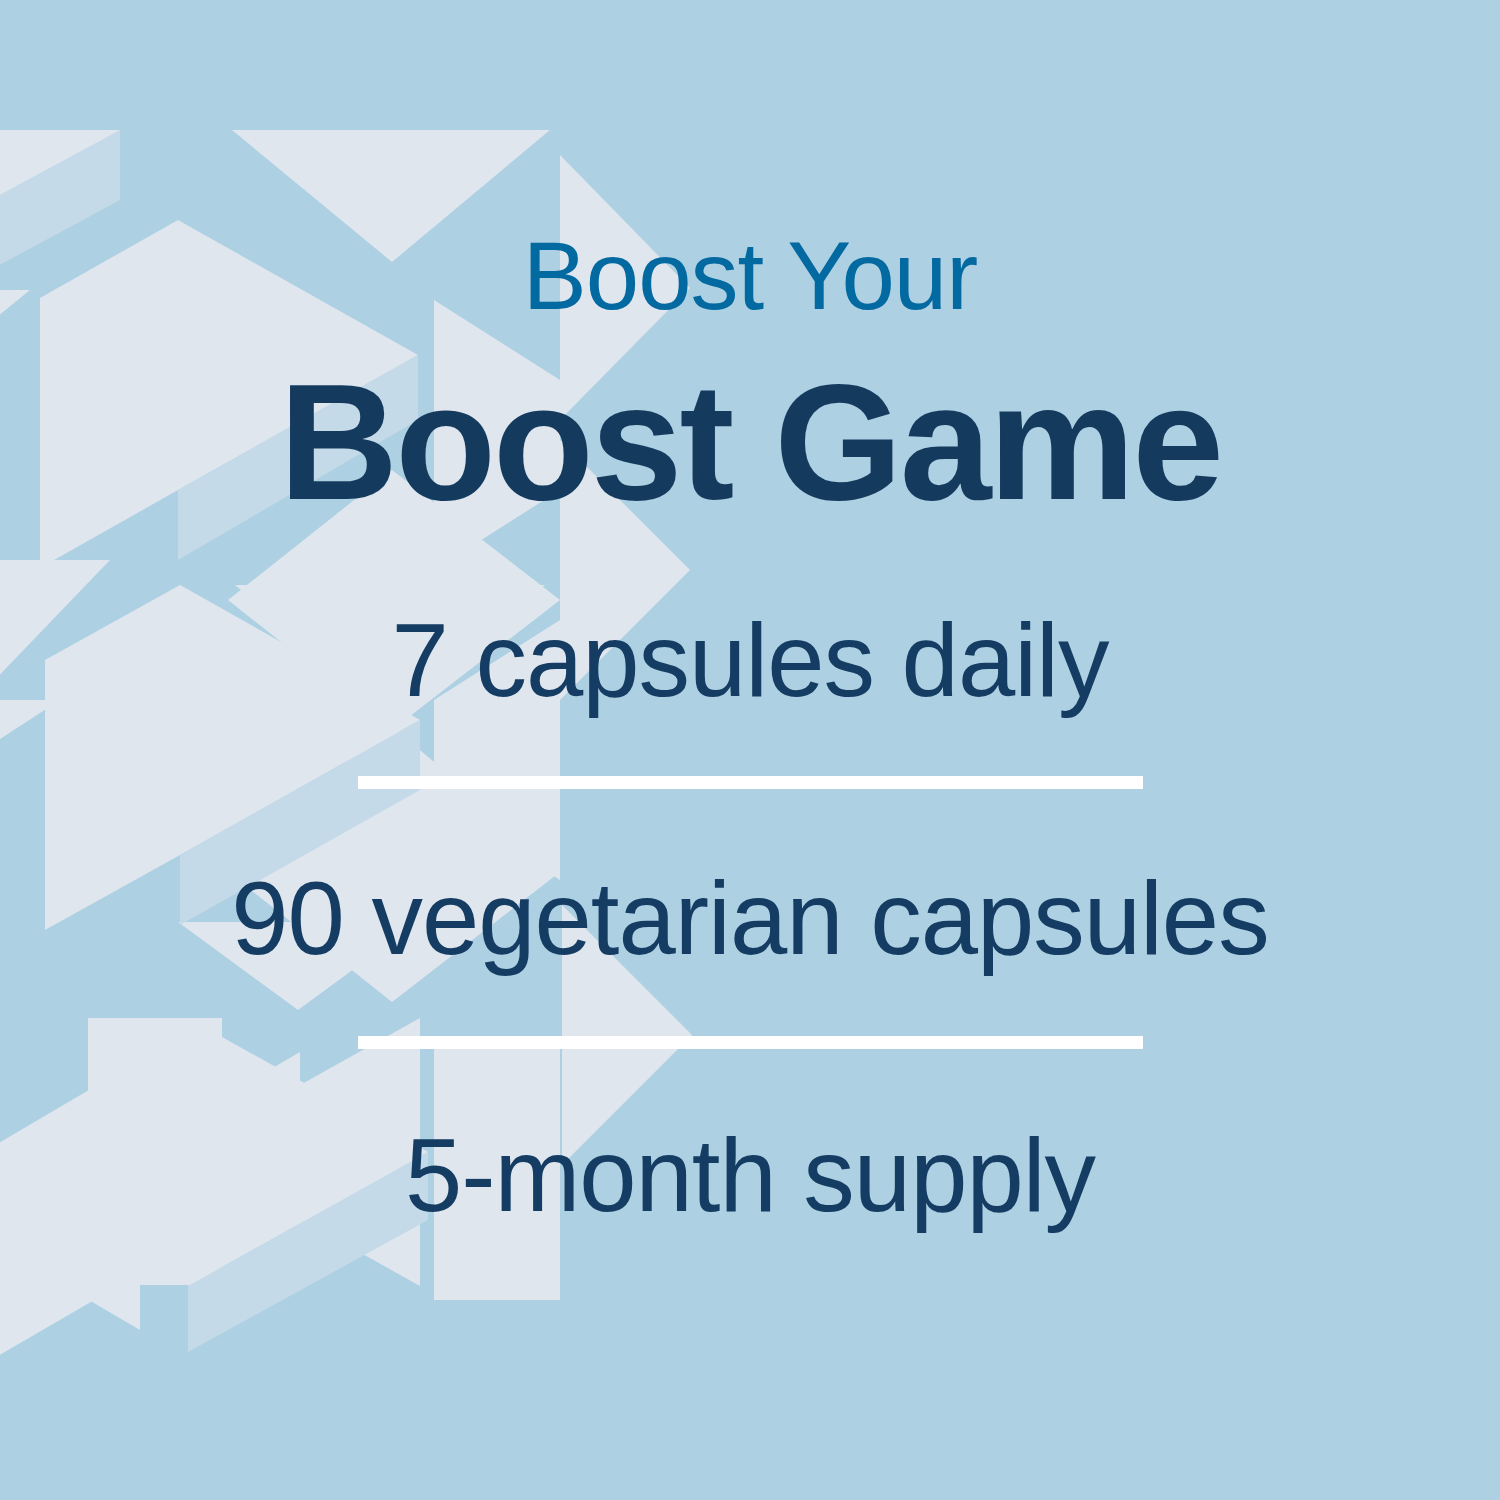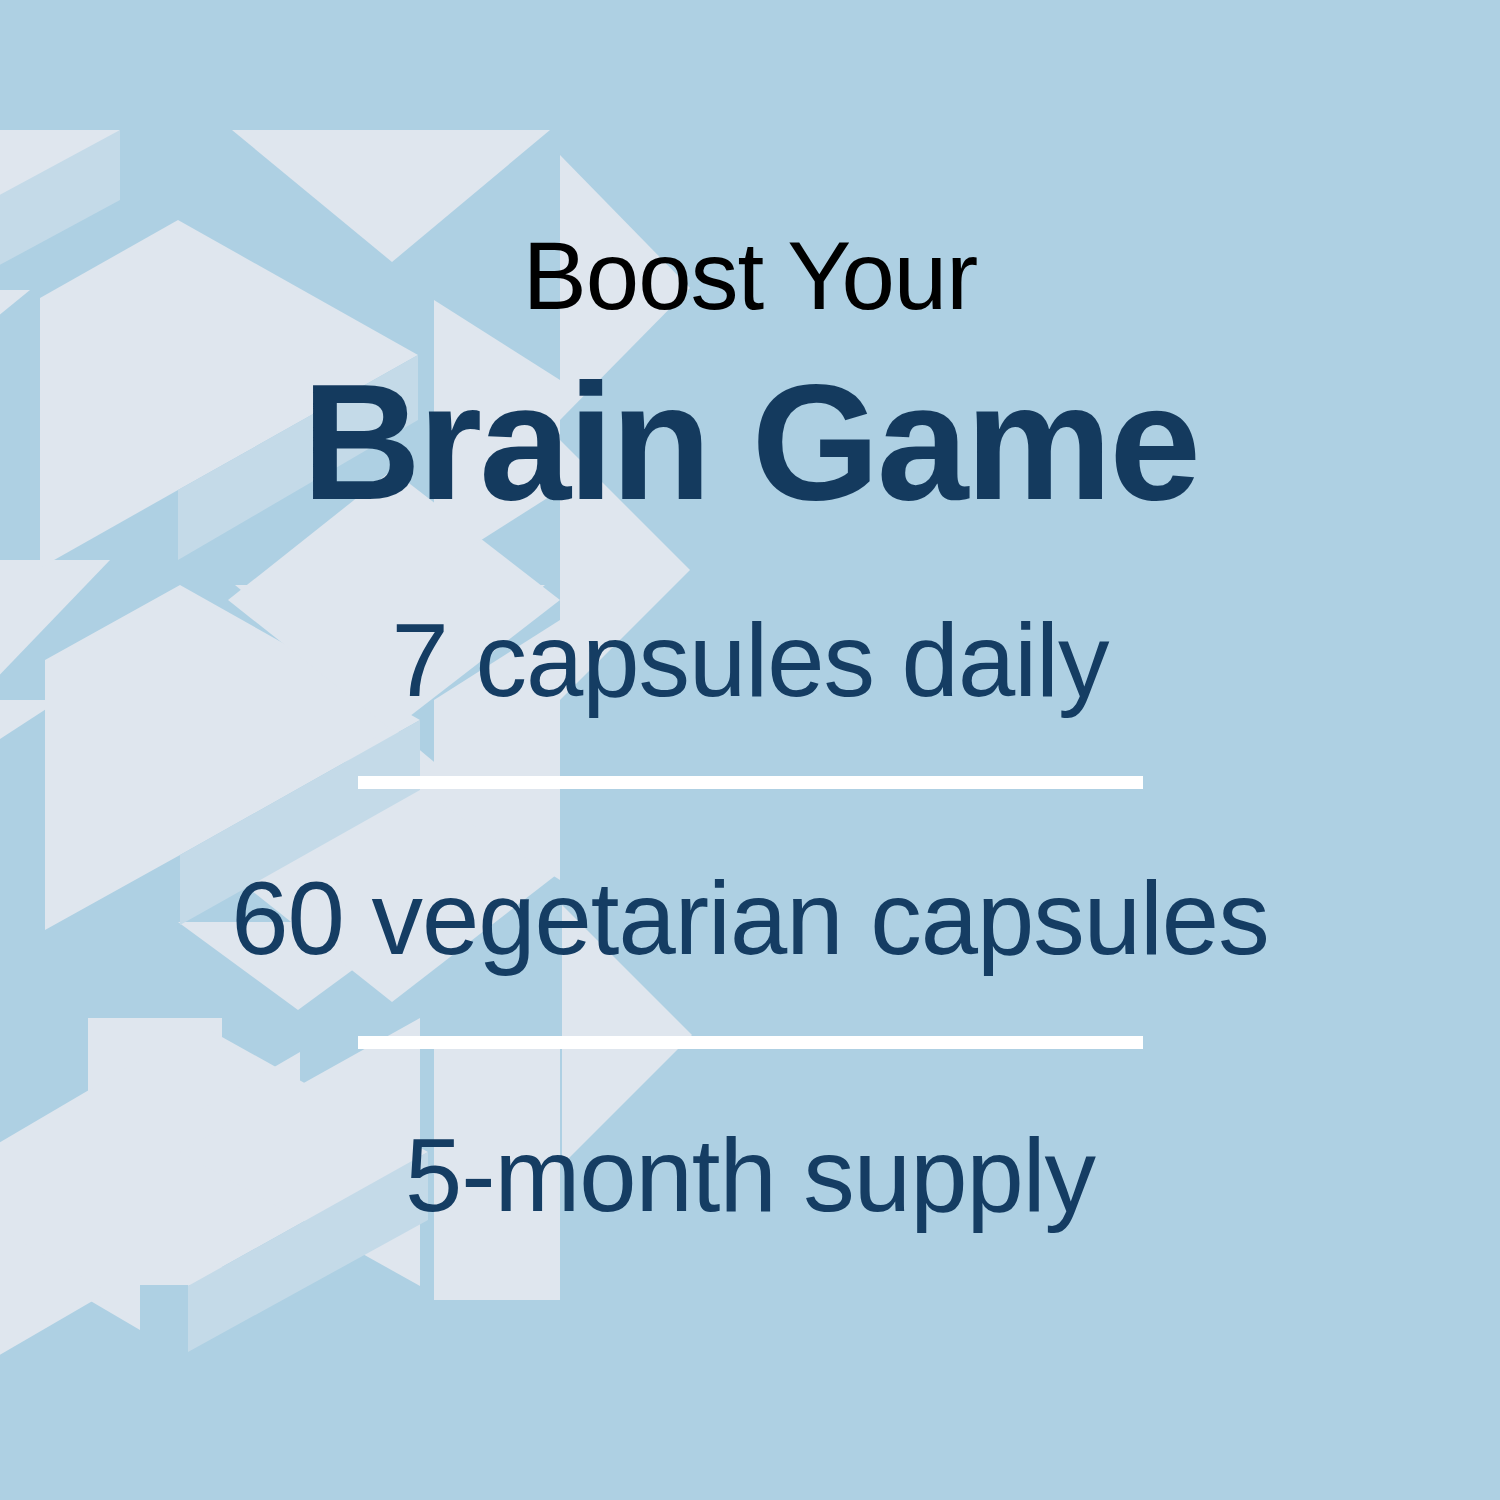--- a/index.html
+++ b/index.html
@@ -28,21 +28,21 @@
     left: 0;
     top: 0;
     width: 1500px;
     height: 1500px;
     display: flex;
     flex-direction: column;
     align-items: center;
   }
 
   .eyebrow {
-    color: #000000;
+    color: #0369a1;
     font-size: 96px;
     font-weight: 400;
     line-height: 1.0;
     letter-spacing: -1px;
     margin-top: 228px;
     white-space: nowrap;
     text-align: center;
   }
   .headline {
     color: #143a5e;
@@ -132,26 +132,26 @@
       <polygon points="180,855 420,720 420,790 180,925"></polygon>
       <polygon points="-130,265 120,130 120,200 -130,335"></polygon>
       <polygon points="188,1286 428,1152 428,1220 188,1352"></polygon>
     </g>
   </svg>
 
   <div id="content">
 
     <div class="eyebrow">Boost Your</div>
 
-    <div class="headline">Brain Game</div>
+    <div class="headline">Boost Game</div>
 
     <div class="feature feature-1">7 capsules daily</div>
 
     <div class="divider"></div>
 
-    <div class="feature feature-2">60 vegetarian capsules</div>
+    <div class="feature feature-2">90 vegetarian capsules</div>
 
     <div class="divider divider-2"></div>
 
     <div class="feature feature-3">5-month supply</div>
 
   </div>
 </div>
 
 </body></html>

